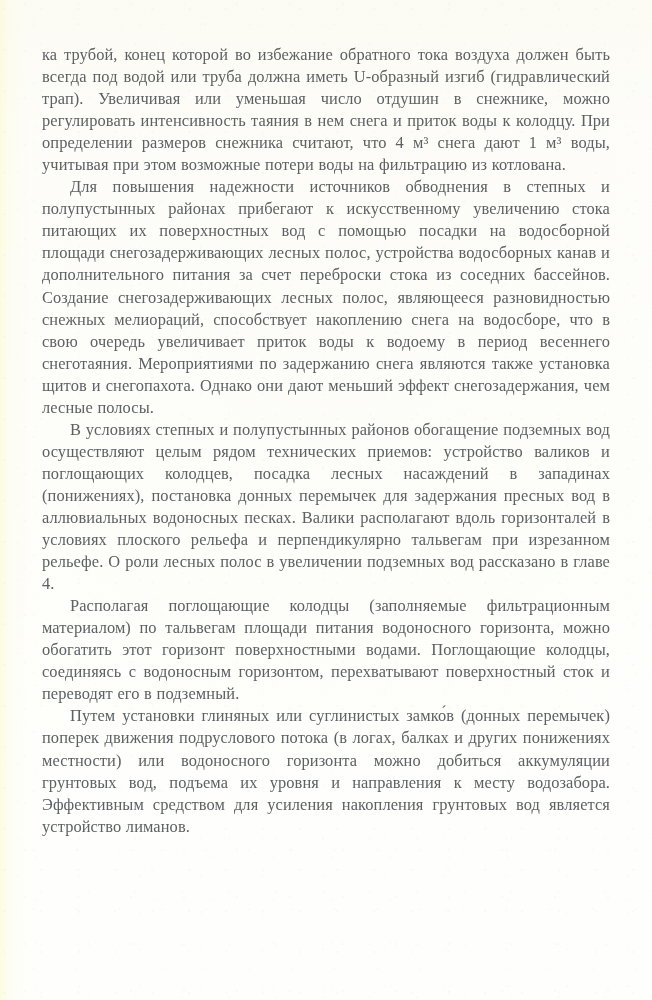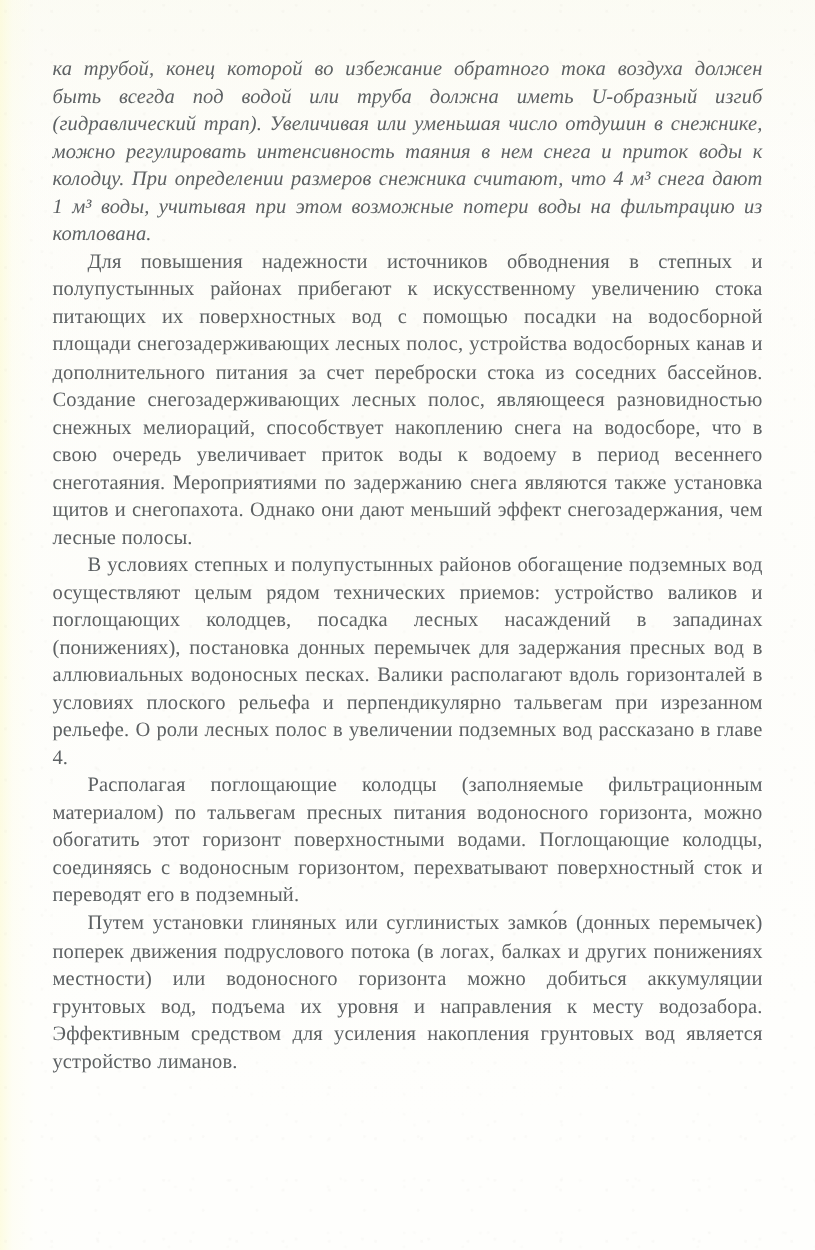--- a/index.html
+++ b/index.html
@@ -66,27 +66,27 @@
     text-indent: 28px;
     font-size: 16.4px;
     line-height: 22.05px;
     color: #5d6163;
     letter-spacing: .1px;
     word-spacing: .4px;
     -webkit-font-smoothing: antialiased;
     text-rendering: optimizeLegibility;
     filter: blur(.018em);
   }
-  p.para.noindent { text-indent: 0; font-style: italic; }
+  p.para.noindent { text-indent: 0; }
 </style>
 </head>
 <body>
 
 <div id="paper"></div>
 <div id="grain"></div>
 
 <div id="text-block">
   <p class="para noindent">ка трубой, конец которой во избежание обратного тока воздуха должен быть всегда под водой или труба должна иметь U-образный изгиб (гидравлический трап). Увеличивая или уменьшая число отдушин в снежнике, можно регулировать интенсивность таяния в нем снега и приток воды к колодцу. При определении размеров снежника считают, что 4 м³ снега дают 1 м³ воды, учитывая при этом возможные потери воды на фильтрацию из котлована.</p>
   <p class="para">Для повышения надежности источников обводнения в степных и полупустынных районах прибегают к искусственному увеличению стока питающих их поверхностных вод с помощью посадки на водосборной площади снегозадерживающих лесных полос, устройства водосборных канав и дополнительного питания за счет переброски стока из соседних бассейнов. Создание снегозадерживающих лесных полос, являющееся разновидностью снежных мелиораций, способствует накоплению снега на водосборе, что в свою очередь увеличивает приток воды к водоему в период весеннего снеготаяния. Мероприятиями по задержанию снега являются также установка щитов и снегопахота. Однако они дают меньший эффект снегозадержания, чем лесные полосы.</p>
   <p class="para">В условиях степных и полупустынных районов обогащение подземных вод осуществляют целым рядом технических приемов: устройство валиков и поглощающих колодцев, посадка лесных насаждений в западинах (понижениях), постановка донных перемычек для задержания пресных вод в аллювиальных водоносных песках. Валики располагают вдоль горизонталей в условиях плоского рельефа и перпендикулярно тальвегам при изрезанном рельефе. О роли лесных полос в увеличении подземных вод рассказано в главе 4.</p>
-  <p class="para">Располагая поглощающие колодцы (заполняемые фильтрационным материалом) по тальвегам пресных питания водоносного горизонта, можно обогатить этот горизонт поверхностными водами. Поглощающие колодцы, соединяясь с водоносным горизонтом, перехватывают поверхностный сток и переводят его в подземный.</p>
+  <p class="para">Располагая поглощающие колодцы (заполняемые фильтрационным материалом) по тальвегам площади питания водоносного горизонта, можно обогатить этот горизонт поверхностными водами. Поглощающие колодцы, соединяясь с водоносным горизонтом, перехватывают поверхностный сток и переводят его в подземный.</p>
   <p class="para">Путем установки глиняных или суглинистых замко́в (донных перемычек) поперек движения подруслового потока (в логах, балках и других понижениях местности) или водоносного горизонта можно добиться аккумуляции грунтовых вод, подъема их уровня и направления к месту водозабора. Эффективным средством для усиления накопления грунтовых вод является устройство лиманов.</p>
 </div>
 
 </body></html>

